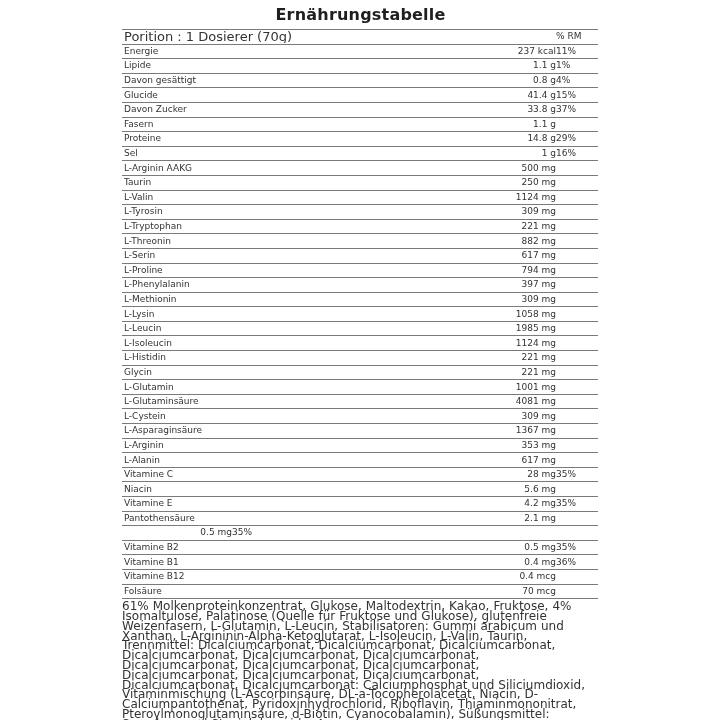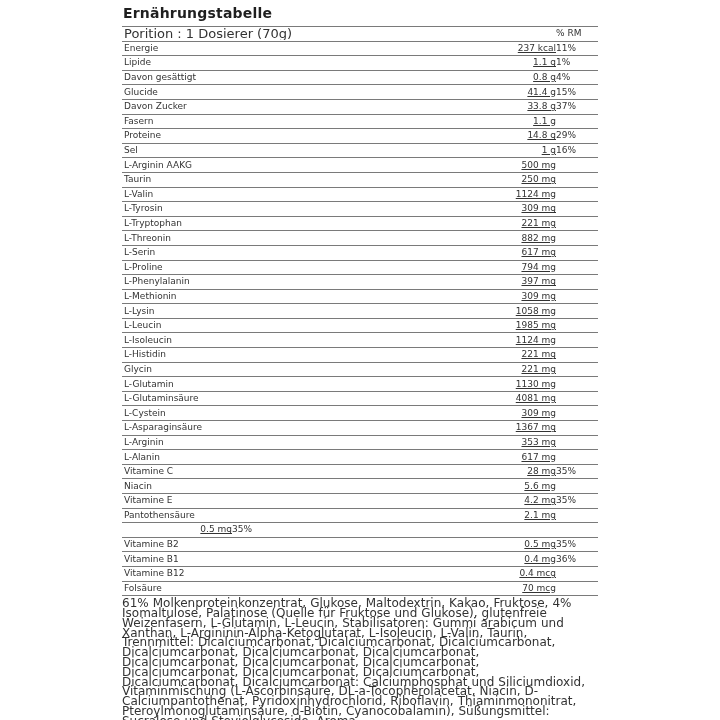--- a/index.html
+++ b/index.html
@@ -10,25 +10,26 @@
     height: 720px;
     font-family: "DejaVu Sans", "Liberation Sans", sans-serif;
     color: #333333;
   }
   .page {
     width: 476px;
     margin-left: 122px;
     padding-top: 5px;
   }
   .title {
-    font-size: 14px;
+    font-size: 16px;
     font-weight: bold;
     color: #1f1f1f;
     margin: 0 0 5px 1px;
     letter-spacing: 0.2px;
+    text-align: center;
   }
   .ntable {
     width: 476px;
     border-top: 1px solid #7a7a7a;
   }
   .row {
     display: flex;
     align-items: center;
     height: 13.6px;
     border-bottom: 1px solid #7a7a7a;
@@ -40,21 +41,20 @@
     flex: 1 1 auto;
     text-align: left;
     padding-left: 2px;
     white-space: nowrap;
     overflow: hidden;
   }
   .row .c-value {
     width: 110px;
     text-align: right;
     white-space: nowrap;
-    text-decoration: underline;
   }
   .row .c-pct {
     width: 42px;
     text-align: left;
     white-space: nowrap;
   }
   .row.header .c-label { font-size: 13px; }
   .footer-text {
     margin-top: 3px;
     font-size: 12px;
@@ -189,21 +189,21 @@
           <span class="c-value">221 mg</span>
           <span class="c-pct"></span>
         </div>
         <div class="row">
           <span class="c-label">Glycin</span>
           <span class="c-value">221 mg</span>
           <span class="c-pct"></span>
         </div>
         <div class="row">
           <span class="c-label">L-Glutamin</span>
-          <span class="c-value">1130 mg</span>
+          <span class="c-value">1001 mg</span>
           <span class="c-pct"></span>
         </div>
         <div class="row">
           <span class="c-label">L-Glutaminsäure</span>
           <span class="c-value">4081 mg</span>
           <span class="c-pct"></span>
         </div>
         <div class="row">
           <span class="c-label">L-Cystein</span>
           <span class="c-value">309 mg</span>

